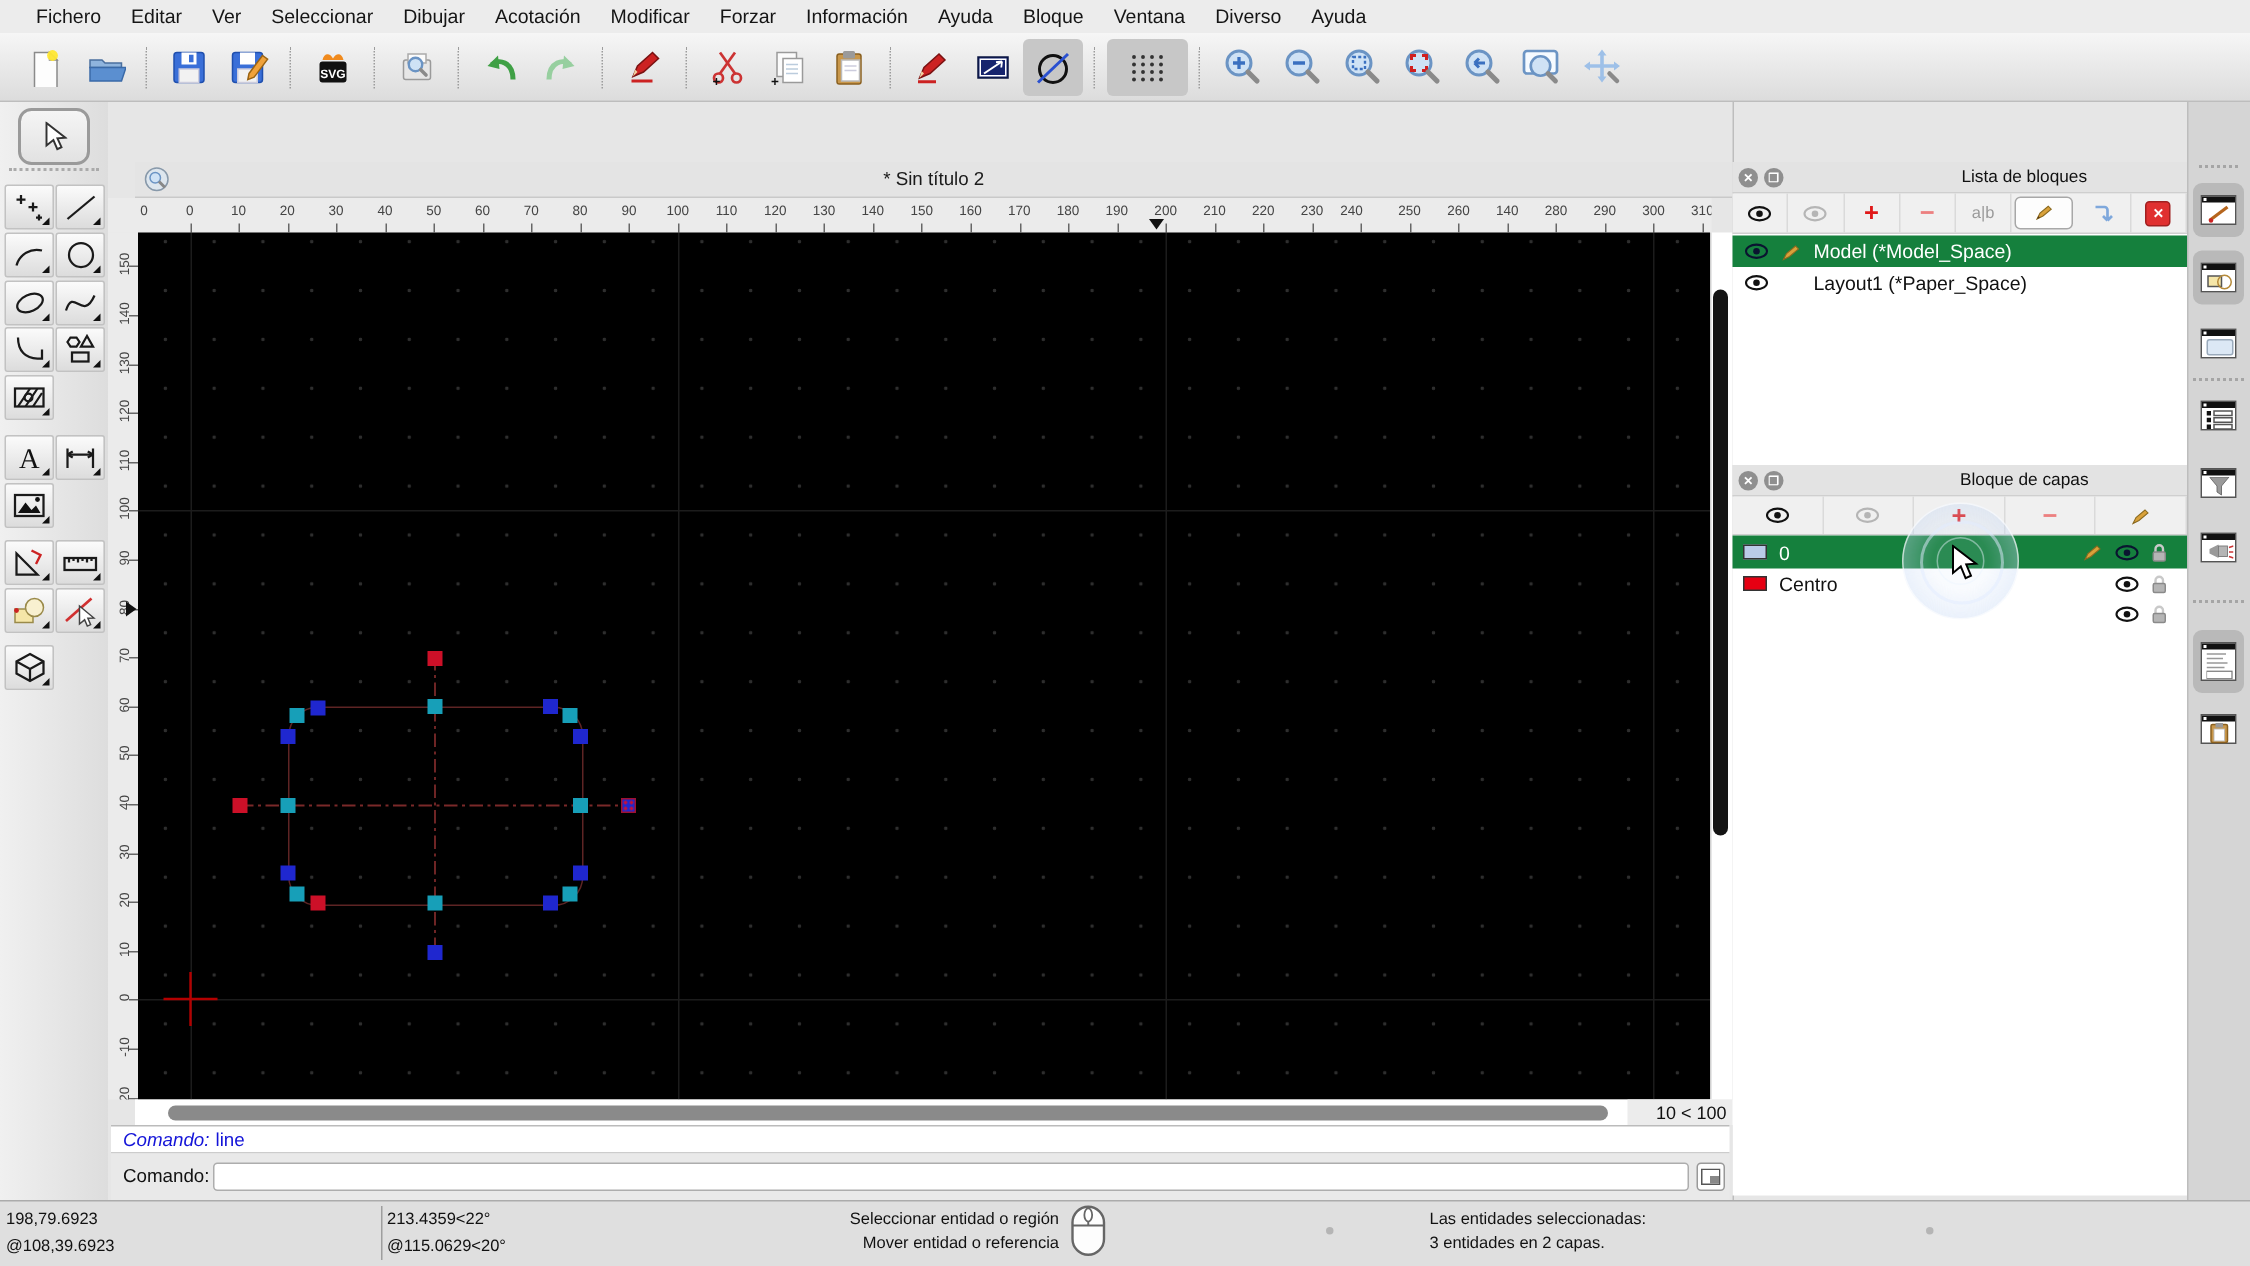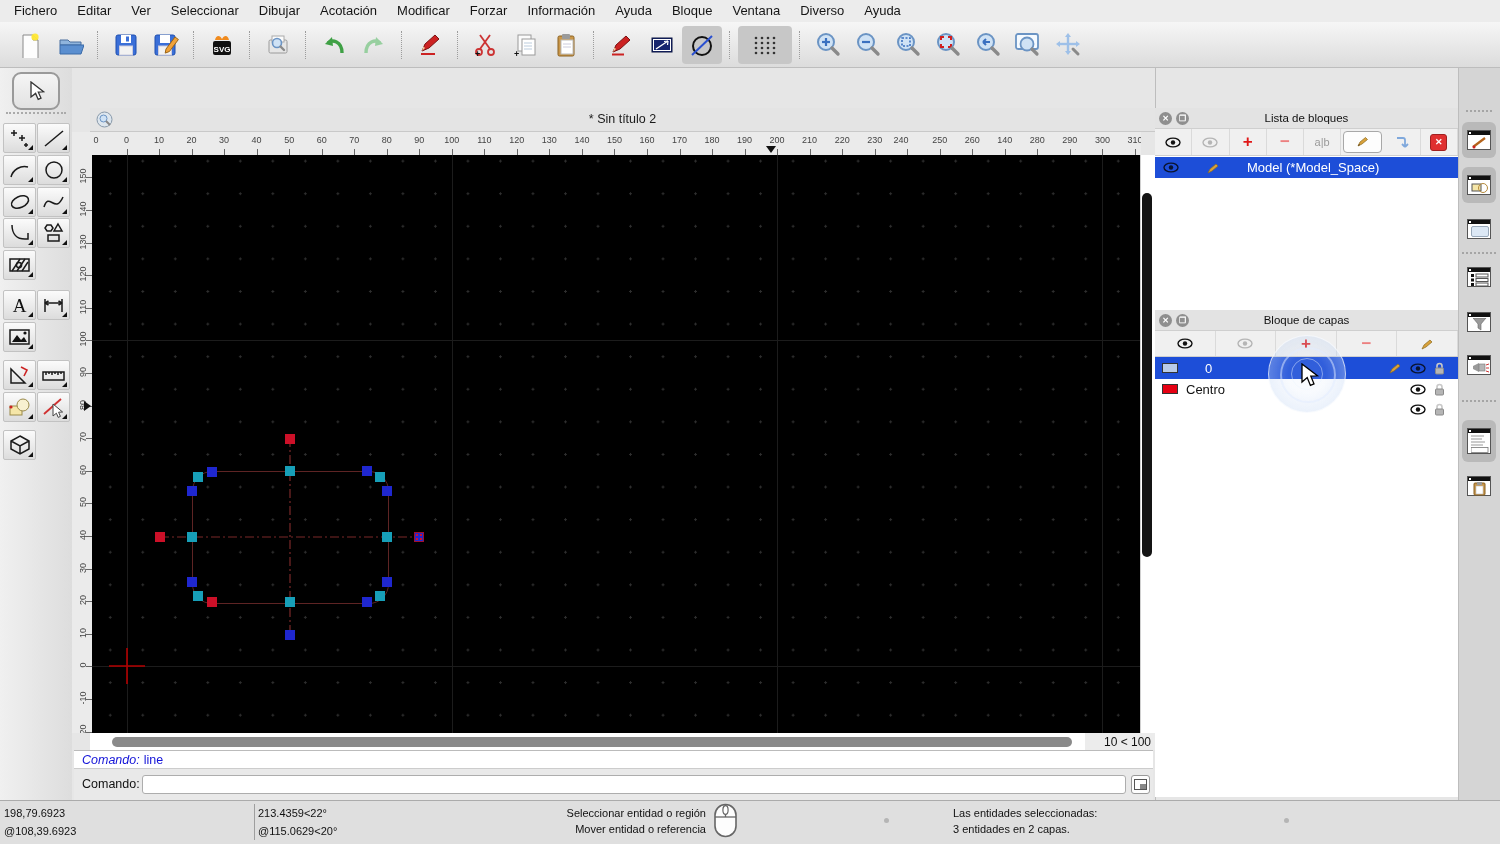--- a/index.html
+++ b/index.html
@@ -1,21 +1,21 @@
 <!DOCTYPE html>
 <html><head>
 <meta charset="utf-8">
 <style>
   html,body{margin:0;padding:0;}
   body{width:1500px;height:844px;font-family:"Liberation Sans",sans-serif;background:#e6e6e6;overflow:hidden;}
   .abs{position:absolute;}
   #app{position:relative;width:1500px;height:844px;background:#e6e6e6;}
 
   
-  #menubar{left:0;top:0;width:1500px;height:22px;background:#ececec;display:flex;align-items:center;padding-left:4px;box-sizing:border-box;}
+  #menubar{left:0;top:0;width:1500px;height:22px;background:#ececec;display:flex;align-items:center;padding-left:14px;box-sizing:border-box;}
   .menu-item{font-size:13px;color:#151515;padding:0 10px;line-height:22px;white-space:nowrap;}
 
   
   #toolbar{left:0;top:22px;width:1500px;height:46px;background:linear-gradient(#f6f6f6,#dcdcdc);border-bottom:1px solid #bdbdbd;display:flex;align-items:center;padding-left:10px;box-sizing:border-box;}
   .tbtn{width:40px;height:38px;display:flex;align-items:center;justify-content:center;flex:0 0 auto;}
   .tbtn.pressed{background:#c7c7c7;border-radius:4px;}
   .tbtn.wide{width:54px;}
   .tsep{width:1px;height:28px;border-left:1px dotted #9c9c9c;margin:0 7px;flex:0 0 auto;}
 
   
@@ -60,31 +60,31 @@
   #cmd-history{left:74px;top:750px;width:1079px;height:19px;background:#fff;border-top:1px solid #bbb;border-bottom:1px solid #ccc;box-sizing:border-box;font-size:12.5px;padding:2px 0 0 8px;}
   #cmd-history .lbl{color:#1414d8;font-style:italic;}
   #cmd-history .val{color:#1414d8;margin-left:4px;}
   #cmd-row{left:74px;top:769px;width:1079px;height:31px;background:#e9e9e9;}
   #cmd-label{left:82px;top:777px;font-size:12.5px;color:#111;}
   #cmd-input{left:142px;top:775px;width:984px;height:19px;border:1px solid #adadad;border-radius:3px;background:#fff;box-sizing:border-box;font-size:12px;padding:0 4px;outline:none;}
   #cmd-kbd-btn{left:1131px;top:775px;width:19px;height:19px;background:#fdfdfd;border:1px solid #999;border-radius:3px;box-sizing:border-box;display:flex;align-items:center;justify-content:center;}
 
   
   .panel-titlebar{position:absolute;left:1155px;width:303px;height:21px;background:#e3e3e3;border-bottom:1px solid #cfcfcf;box-sizing:border-box;}
-  .panel-title{position:absolute;left:1155px;width:303px;text-align:center;font-size:11.5px;color:#111;}
+  .panel-title{position:absolute;left:1198px;width:303px;text-align:center;font-size:11.5px;color:#111;}
   .tb-circle{position:absolute;width:13px;height:13px;border-radius:50%;background:#8f8f8f;color:#fff;font-size:8px;font-weight:bold;display:flex;align-items:center;justify-content:center;line-height:1;}
   .panel-toolbar{position:absolute;left:1155px;width:303px;background:#f0f0f0;border-bottom:1px solid #cfcfcf;display:flex;box-sizing:border-box;}
   .ptb-cell{flex:1;display:flex;align-items:center;justify-content:center;border-right:1px solid #dadada;box-sizing:border-box;}
   .ptb-plus{color:#e01818;font-size:17px;font-weight:bold;}
   .ptb-minus{color:#ec8080;font-size:17px;font-weight:bold;}
   .ptb-ab{color:#9a9a9a;font-size:11px;}
   .ptb-framed{border:1px solid #a8a8a8;border-radius:4px;background:#fdfdfd;margin:2px;}
   .panel-list{position:absolute;left:1155px;width:303px;background:#fff;}
   .prow{position:absolute;left:1155px;width:303px;display:flex;align-items:center;font-size:13px;color:#111;}
-  .prow.selected{background:#1d4ed8;color:#fff;gap:19px;}
+  .prow.selected{background:#15803d;color:#fff;}
   .swatch{width:16px;height:10px;border:1px solid #333;box-sizing:border-box;margin:0 0 0 7px;}
   .rowicons{position:absolute;display:flex;align-items:center;gap:8px;}
 
   
   #dockstrip{left:1458px;top:68px;width:42px;height:732px;background:#d5d5d5;border-left:1px solid #bdbdbd;box-sizing:border-box;}
   .dock-btn{position:absolute;left:1462px;width:34px;height:36px;display:flex;align-items:center;justify-content:center;}
   .dock-btn.pressed{background:#b9b9b9;border-radius:6px;}
   .dock-sep{position:absolute;left:1462px;width:34px;border-top:2px dotted #a5a5a5;}
   .mini-win{width:24px;height:20px;background:#fff;border:1px solid #555;position:relative;box-sizing:border-box;}
   .mini-win .mwt{position:absolute;left:0;top:0;width:100%;height:4px;background:#111;}
@@ -644,20 +644,27 @@
   <div class="prow selected" style="top:157px;height:21px;">
     <svg style="margin-left:8px;" width="16" height="11">
         <ellipse cx="8" cy="5.5" rx="7" ry="4.4" fill="none" stroke="#0a1430" stroke-width="1.4"></ellipse>
         <circle cx="8" cy="5.5" r="2.2" fill="#0a1430"></circle>
       </svg>
     <svg style="margin-left:8px;" width="14" height="14">
         <path d="M2 12 l2-4 6-5 2 2 -6 5 -4 2 z" fill="#d9a13a" stroke="#8a6a20" stroke-width=".7"></path>
       </svg>
     <span style="margin-left:8px;">Model (*Model_Space)</span>
   </div>
+  <div class="prow" style="top:178px;height:21px;">
+    <svg style="margin-left:8px;" width="16" height="11">
+        <ellipse cx="8" cy="5.5" rx="7" ry="4.4" fill="none" stroke="#111" stroke-width="1.4"></ellipse>
+        <circle cx="8" cy="5.5" r="2.2" fill="#111"></circle>
+      </svg>
+    <span style="margin-left:30px;">Layout1 (*Paper_Space)</span>
+  </div>
 
   <div class="panel-titlebar" style="top:310px;"></div>
   <div class="tb-circle" style="left:1159px;top:314px;">✕</div>
   <div class="tb-circle" style="left:1176px;top:314px;">❐</div>
   <div class="panel-title" style="top:314px;">Bloque de capas</div>
   <div class="panel-toolbar" style="top:331px;height:26px;">
     <span class="ptb-cell">
         <svg width="16" height="11">
           <ellipse cx="8" cy="5.5" rx="7" ry="4.4" fill="none" stroke="#111" stroke-width="1.4"></ellipse>
           <circle cx="8" cy="5.5" r="2.2" fill="#111"></circle>

